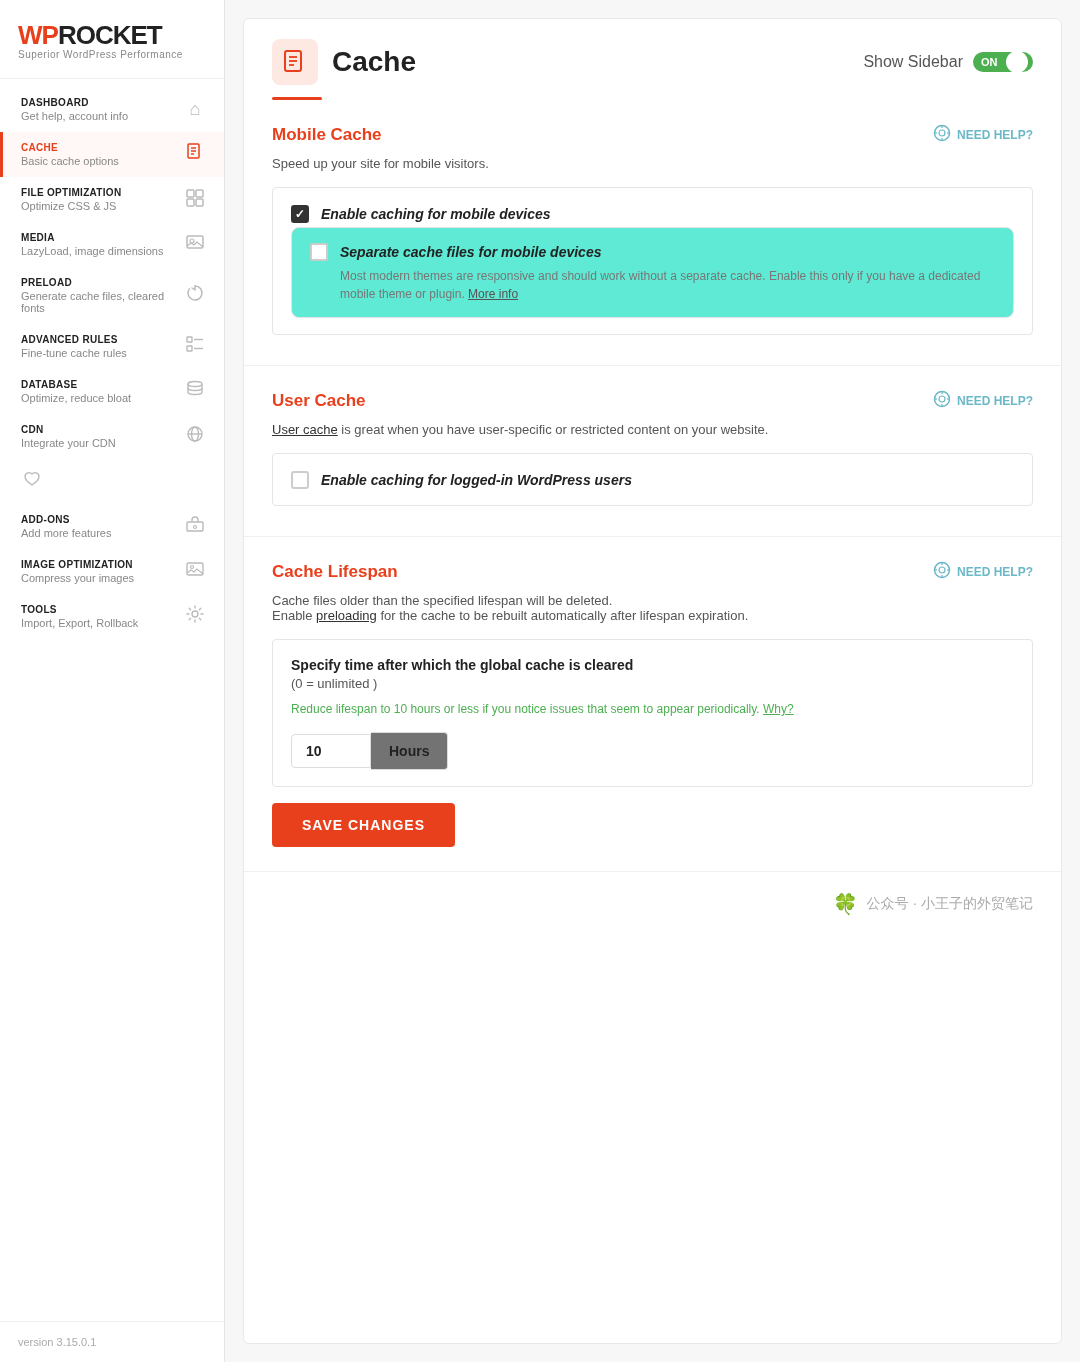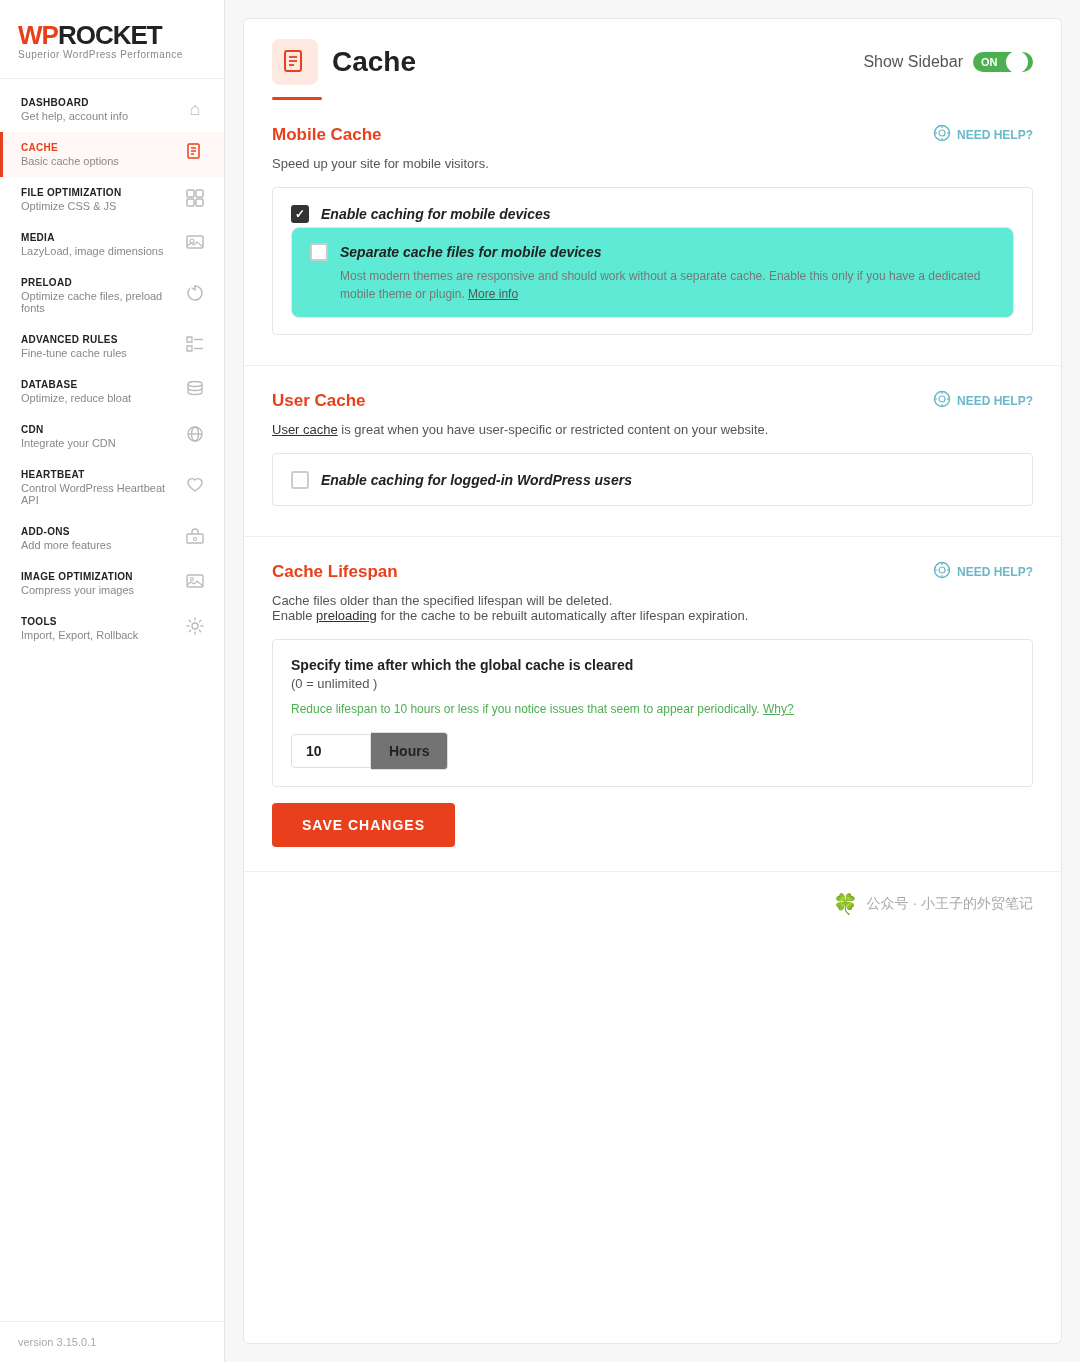--- a/index.html
+++ b/index.html
@@ -254,21 +254,21 @@
             <rect x="2" y="4" width="16" height="12" rx="1.5" stroke="#bbb" stroke-width="1.5" fill="none"></rect>
             <circle cx="7" cy="9" r="2" stroke="#bbb" stroke-width="1.2" fill="none"></circle>
             <path d="M2 14l4-3 3 2 3-3 6 5" stroke="#bbb" stroke-width="1.2" fill="none"></path>
           </svg>
       </span>
     </div>
 
     <div class="nav-item">
       <div class="nav-item-left">
         <span class="nav-item-title">PRELOAD</span>
-        <span class="nav-item-sub">Optimize cache files, preload fonts</span>
+        <span class="nav-item-sub">Generate cache files, cleared fonts</span>
       </div>
       <span class="nav-icon">
         <svg width="20" height="20" viewBox="0 0 20 20" fill="none">
             <path d="M10 3a7 7 0 1 1-5.66 2.9" stroke="#bbb" stroke-width="1.5" fill="none" stroke-linecap="round"></path>
             <polyline points="10,3 10,7 7,5" stroke="#bbb" stroke-width="1.5" fill="none" stroke-linecap="round" stroke-linejoin="round"></polyline>
           </svg>
       </span>
     </div>
 
     <div class="nav-item">
@@ -308,24 +308,20 @@
       <span class="nav-icon">
         <svg width="20" height="20" viewBox="0 0 20 20" fill="none">
             <circle cx="10" cy="10" r="7" stroke="#bbb" stroke-width="1.4" fill="none"></circle>
             <ellipse cx="10" cy="10" rx="3.5" ry="7" stroke="#bbb" stroke-width="1.4" fill="none"></ellipse>
             <line x1="3" y1="10" x2="17" y2="10" stroke="#bbb" stroke-width="1.4"></line>
           </svg>
       </span>
     </div>
 
     <div class="nav-item">
-      <div class="nav-item-left">
-        <span class="nav-item-title">HEARTBEAT</span>
-        <span class="nav-item-sub">Control WordPress Heartbeat API</span>
-      </div>
       <span class="nav-icon">
         <svg width="20" height="20" viewBox="0 0 20 20" fill="none">
             <path d="M10 16s-7-4.5-7-8.5A4 4 0 0 1 10 5a4 4 0 0 1 7 2.5C17 11.5 10 16 10 16z" stroke="#bbb" stroke-width="1.4" fill="none"></path>
           </svg>
       </span>
     </div>
 
     <div class="nav-item">
       <div class="nav-item-left">
         <span class="nav-item-title">ADD-ONS</span>

